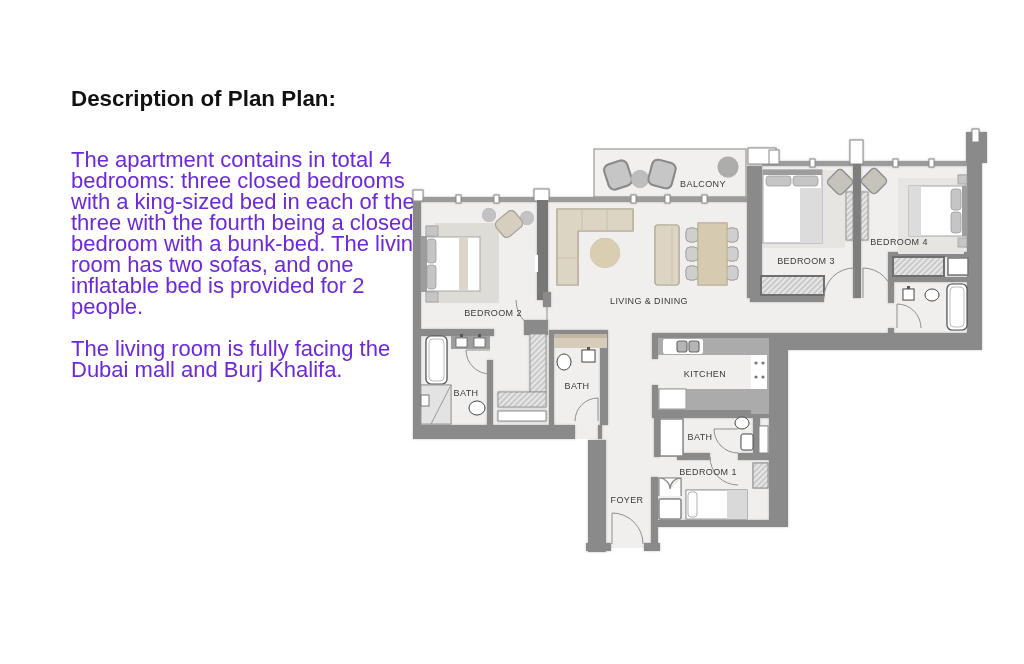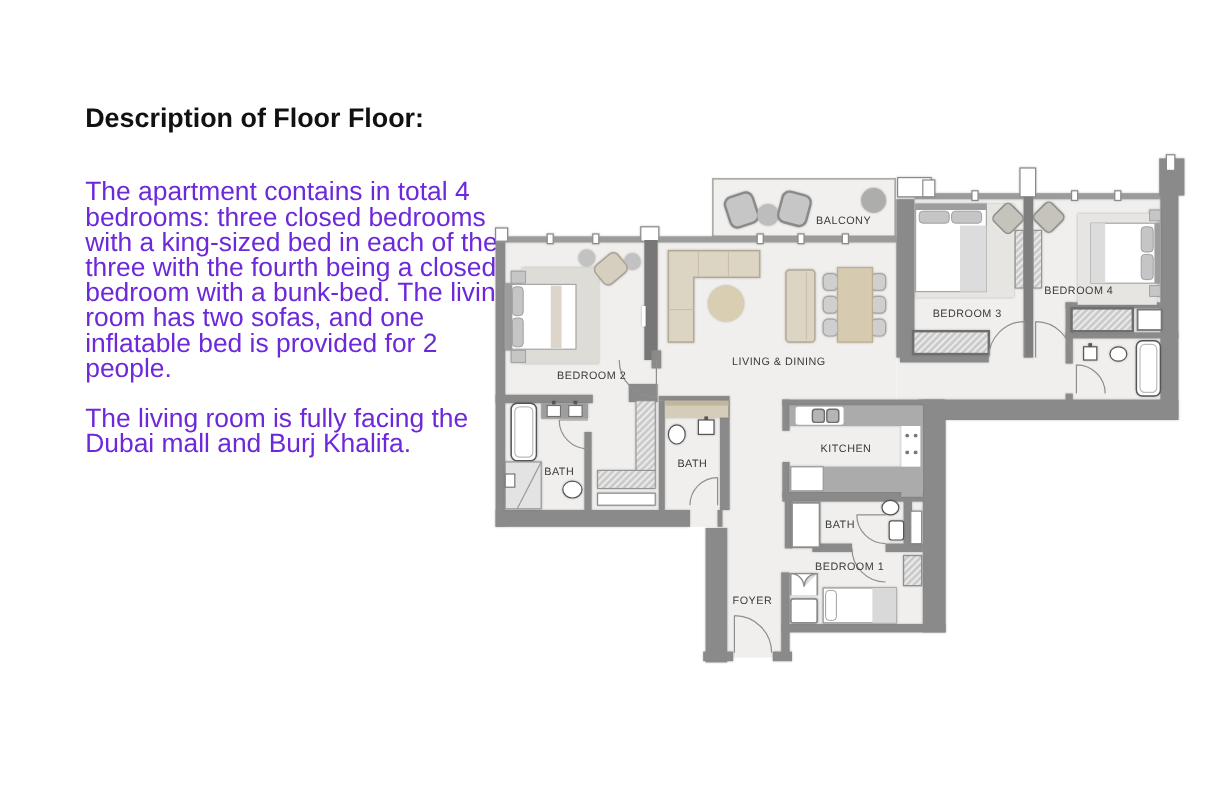--- a/index.html
+++ b/index.html
@@ -5,21 +5,21 @@
 html,body{margin:0;padding:0;background:#ffffff;}
 body{width:1024px;height:664px;position:relative;font-family:"Liberation Sans",sans-serif;overflow:hidden;}
 .head{position:absolute;left:71px;top:86px;font-size:22.4px;font-weight:bold;color:#111111;}
 .para{position:absolute;left:71px;top:149px;font-size:22px;line-height:21px;color:#6d28d9;}
 svg{position:absolute;left:0;top:0;}
 svg text{font-family:"Liberation Sans",sans-serif;font-size:9px;fill:#3a3a3a;letter-spacing:0.4px;}
 </style>
 </head>
 <body>
 
-<div class="head">Description of Floor Floor:</div>
+<div class="head">Description of Plan Plan:</div>
 
 <div class="para">The apartment contains in total 4<br>bedrooms: three closed bedrooms<br>with a king-sized bed in each of the<br>three with the fourth being a closed<br>bedroom with a bunk-bed. The living<br>room has two sofas, and one<br>inflatable bed is provided for 2<br>people.<br><br>The living room is fully facing the<br>Dubai mall and Burj Khalifa.</div>
 
 <svg width="1024" height="664" viewBox="0 0 1024 664">
 <defs>
 <pattern id="hh" width="4" height="4" patternUnits="userSpaceOnUse" patternTransform="rotate(45)">
         <rect width="4" height="4" fill="#c9c9c9"></rect>
         <line x1="1" y1="0" x2="1" y2="4" stroke="#efefef" stroke-width="1.6"></line>
       </pattern>
 </defs>

